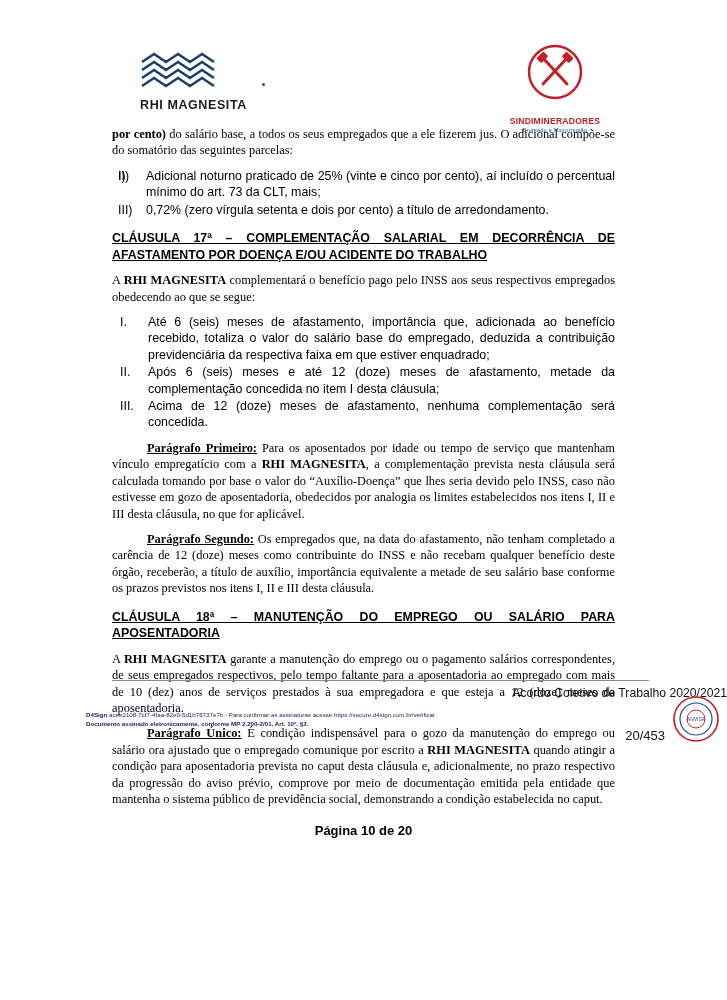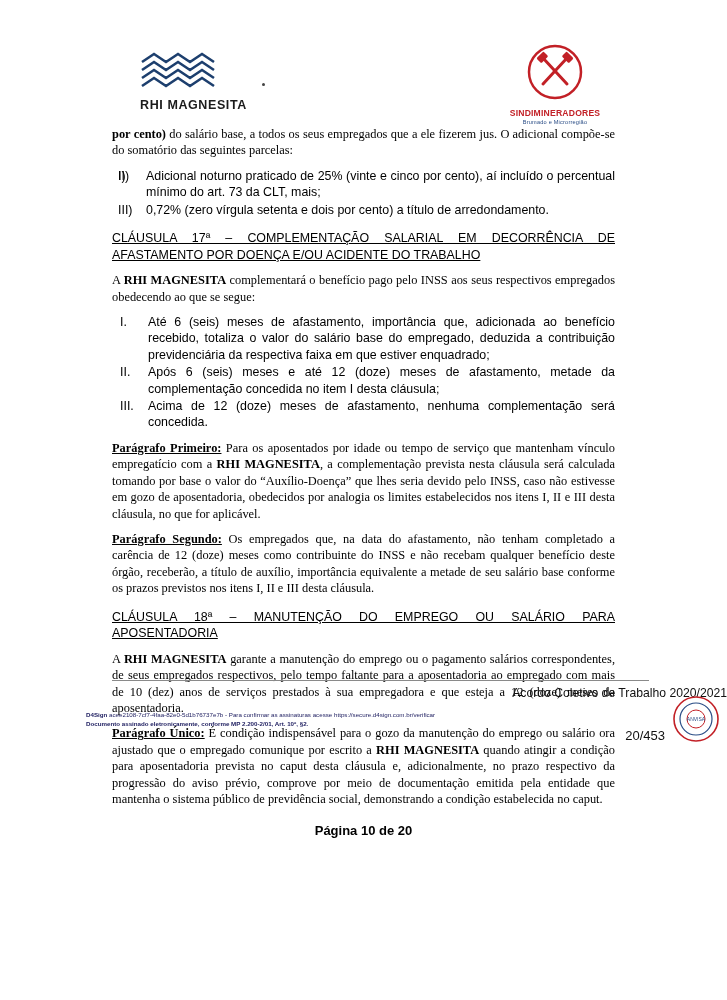--- a/index.html
+++ b/index.html
@@ -57,21 +57,21 @@
     width: 56px;
     height: 56px;
     margin: 0 auto;
     display: block;
   }
   .logo-right-text1 {
     font-size: 8.6px;
     font-weight: bold;
     color: #c22026;
     letter-spacing: 0.2px;
-    margin-top: 8px;
+    margin-top: 16px;
   }
   .logo-right-text2 {
     font-size: 5.6px;
     color: #2a4d86;
     letter-spacing: 0.2px;
     margin-top: 1px;
   }
   .dot-artifact {
     position: absolute;
     left: 150px;
@@ -86,21 +86,21 @@
     font-size: 12.4px;
     line-height: 16.4px;
     text-align: justify;
   }
   p.para {
     margin: 0 0 9px 0;
     text-align: justify;
     font-family: Liberation Serif, serif;
   }
   .b { font-weight: bold; }
-  .u { text-decoration: underline; }
+  .u { text-decoration: underline; margin-left: 35px; }
   
   .rlist {
     margin: 0 0 9px 0;
     padding: 0;
     list-style: none;
   }
   .rlist li {
     position: relative;
     padding-left: 34px;
     margin-bottom: 1px;
@@ -110,21 +110,21 @@
     position: absolute;
     left: 6px;
     top: 0;
     width: 26px;
     text-align: left;
   }
   .rlist.indent li { padding-left: 36px; }
   .rlist.indent li .marker { left: 8px; }
   
   .clause-heading {
-    font-weight: normal;
+    font-weight: bold;
     text-decoration: underline;
     text-align: justify;
     margin: 12px 0 9px 0;
     line-height: 16.6px;
   }
   .clause-heading .line-just {
     display: block;
     text-align: justify;
     text-align-last: justify;
   }

